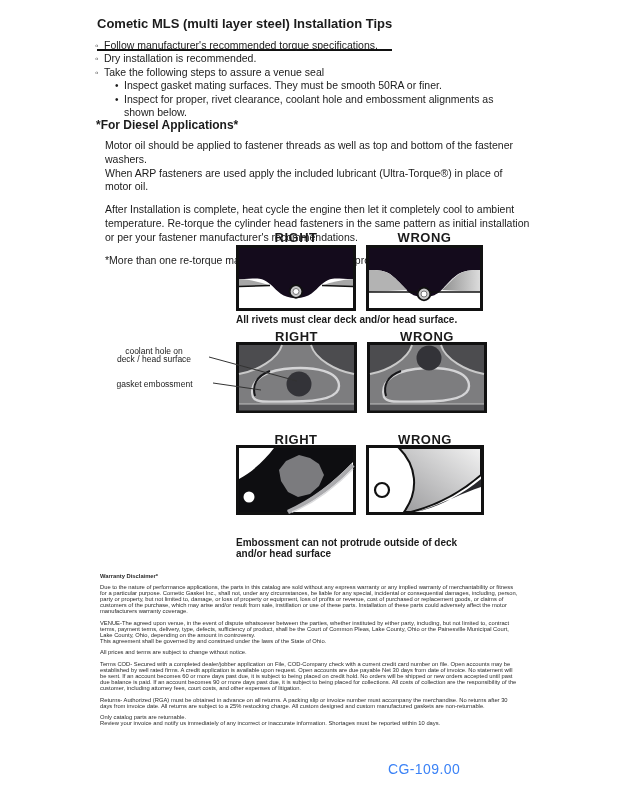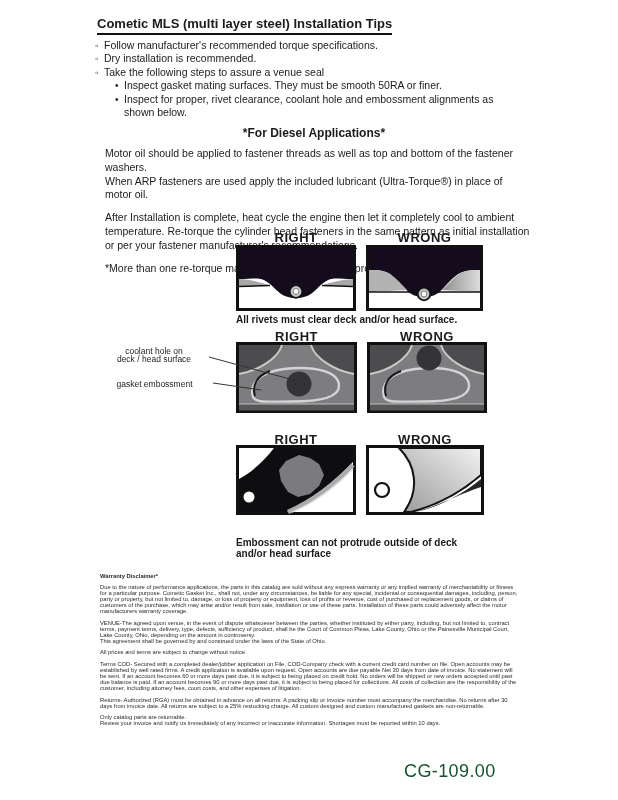--- a/index.html
+++ b/index.html
@@ -4,44 +4,44 @@
 <style>
   html,body{margin:0;padding:0;background:#fff;}
   #page{
     position:relative;width:618px;height:800px;background:#ffffff;
     font-family:"Liberation Sans", sans-serif;color:#1b1b1b;overflow:hidden;
   }
   .abs{position:absolute;}
   
   #title{
     left:97px;top:16px;font-size:13px;font-weight:bold;
-    border-bottom:2px solid #111;padding-bottom:2px;display:inline-block;
+    border-bottom:2px solid #111;padding-bottom:18px;display:inline-block;
   }
   
   #bullets{left:95px;top:39px;width:430px;font-size:10.5px;line-height:13.4px;}
   .b-row{display:flex;}
   .b-marker{width:9px;flex:0 0 9px;text-align:left;font-size:10px;}
   .b-sub{margin-left:20px;}
   
   #diesel{left:96px;top:114px;width:436px;}
-  #diesel h2{font-size:12px;font-weight:bold;margin:12px 0 7px 0;text-align:center;}
+  #diesel h2{font-size:12px;font-weight:bold;margin:4px 0 7px 0;}
   #diesel p{font-size:10.5px;line-height:13.8px;margin:0 0 9px 9px;}
   .pre{white-space:pre-line;}
   
   .rw-label{font-size:13px;font-weight:bold;letter-spacing:.5px;text-align:center;}
   .caption{font-size:10px;font-weight:bold;line-height:11px;}
   .side-label{font-size:8.5px;line-height:8px;text-align:center;color:#222;}
   .panel{display:block;}
   #leader-lines{pointer-events:none;z-index:5;}
   
   #legal{left:100px;top:573px;width:418px;color:#2a2a2a;}
   #legal .lg-h{font-size:5.8px;font-weight:bold;margin:0 0 4.5px 0;}
   #legal p{font-size:5.8px;line-height:6.2px;margin:0 0 5px 0;}
   
-  #page-number{left:388px;top:761px;font-size:18px;letter-spacing:.4px;color:#14532d;margin-left:16px;}
+  #page-number{left:388px;top:761px;font-size:14px;letter-spacing:.4px;color:#3b82f6;}
 </style>
 </head>
 <body>
 
 <div id="page">
 
   <div id="title" class="abs">Cometic MLS (multi layer steel) Installation Tips</div>
 
   <div id="bullets" class="abs">
     <div class="b-row">

